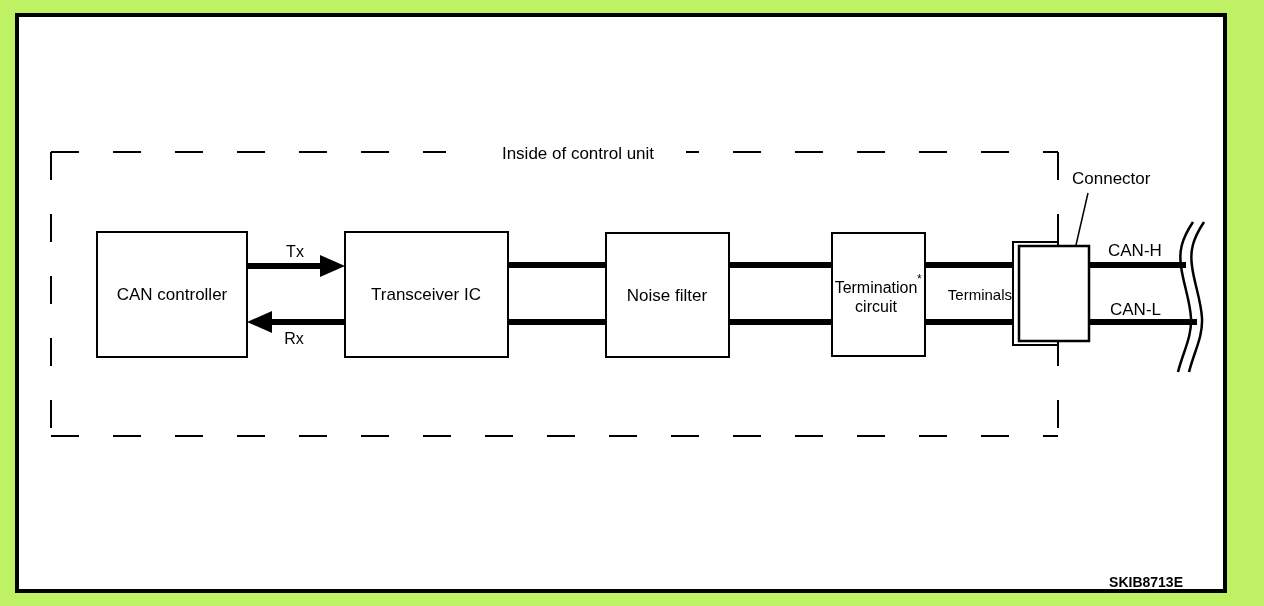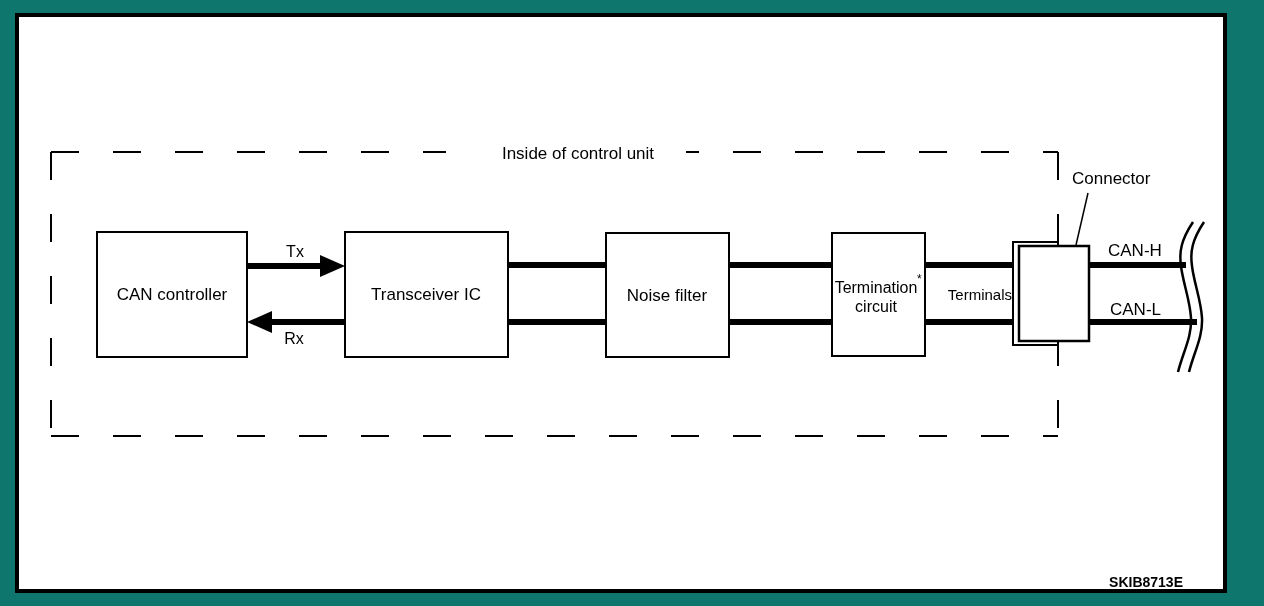--- a/index.html
+++ b/index.html
@@ -1,20 +1,20 @@
 <!DOCTYPE html>
 <html><head>
 <meta charset="utf-8">
 <style>
   html, body { margin: 0; padding: 0; background: #ffffff; }
   .canvas {
     position: relative;
     width: 1264px;
     height: 606px;
-    background: #0f766e;
+    background: #bef264;
     font-family: "Liberation Sans", sans-serif;
   }
   svg { display: block; }
   text {
     font-family: "Liberation Sans", sans-serif;
     fill: #000000;
   }
   .lbl      { font-size: 17px; }
   .lbl-sm   { font-size: 15px; }
   .lbl-sig  { font-size: 16px; }

